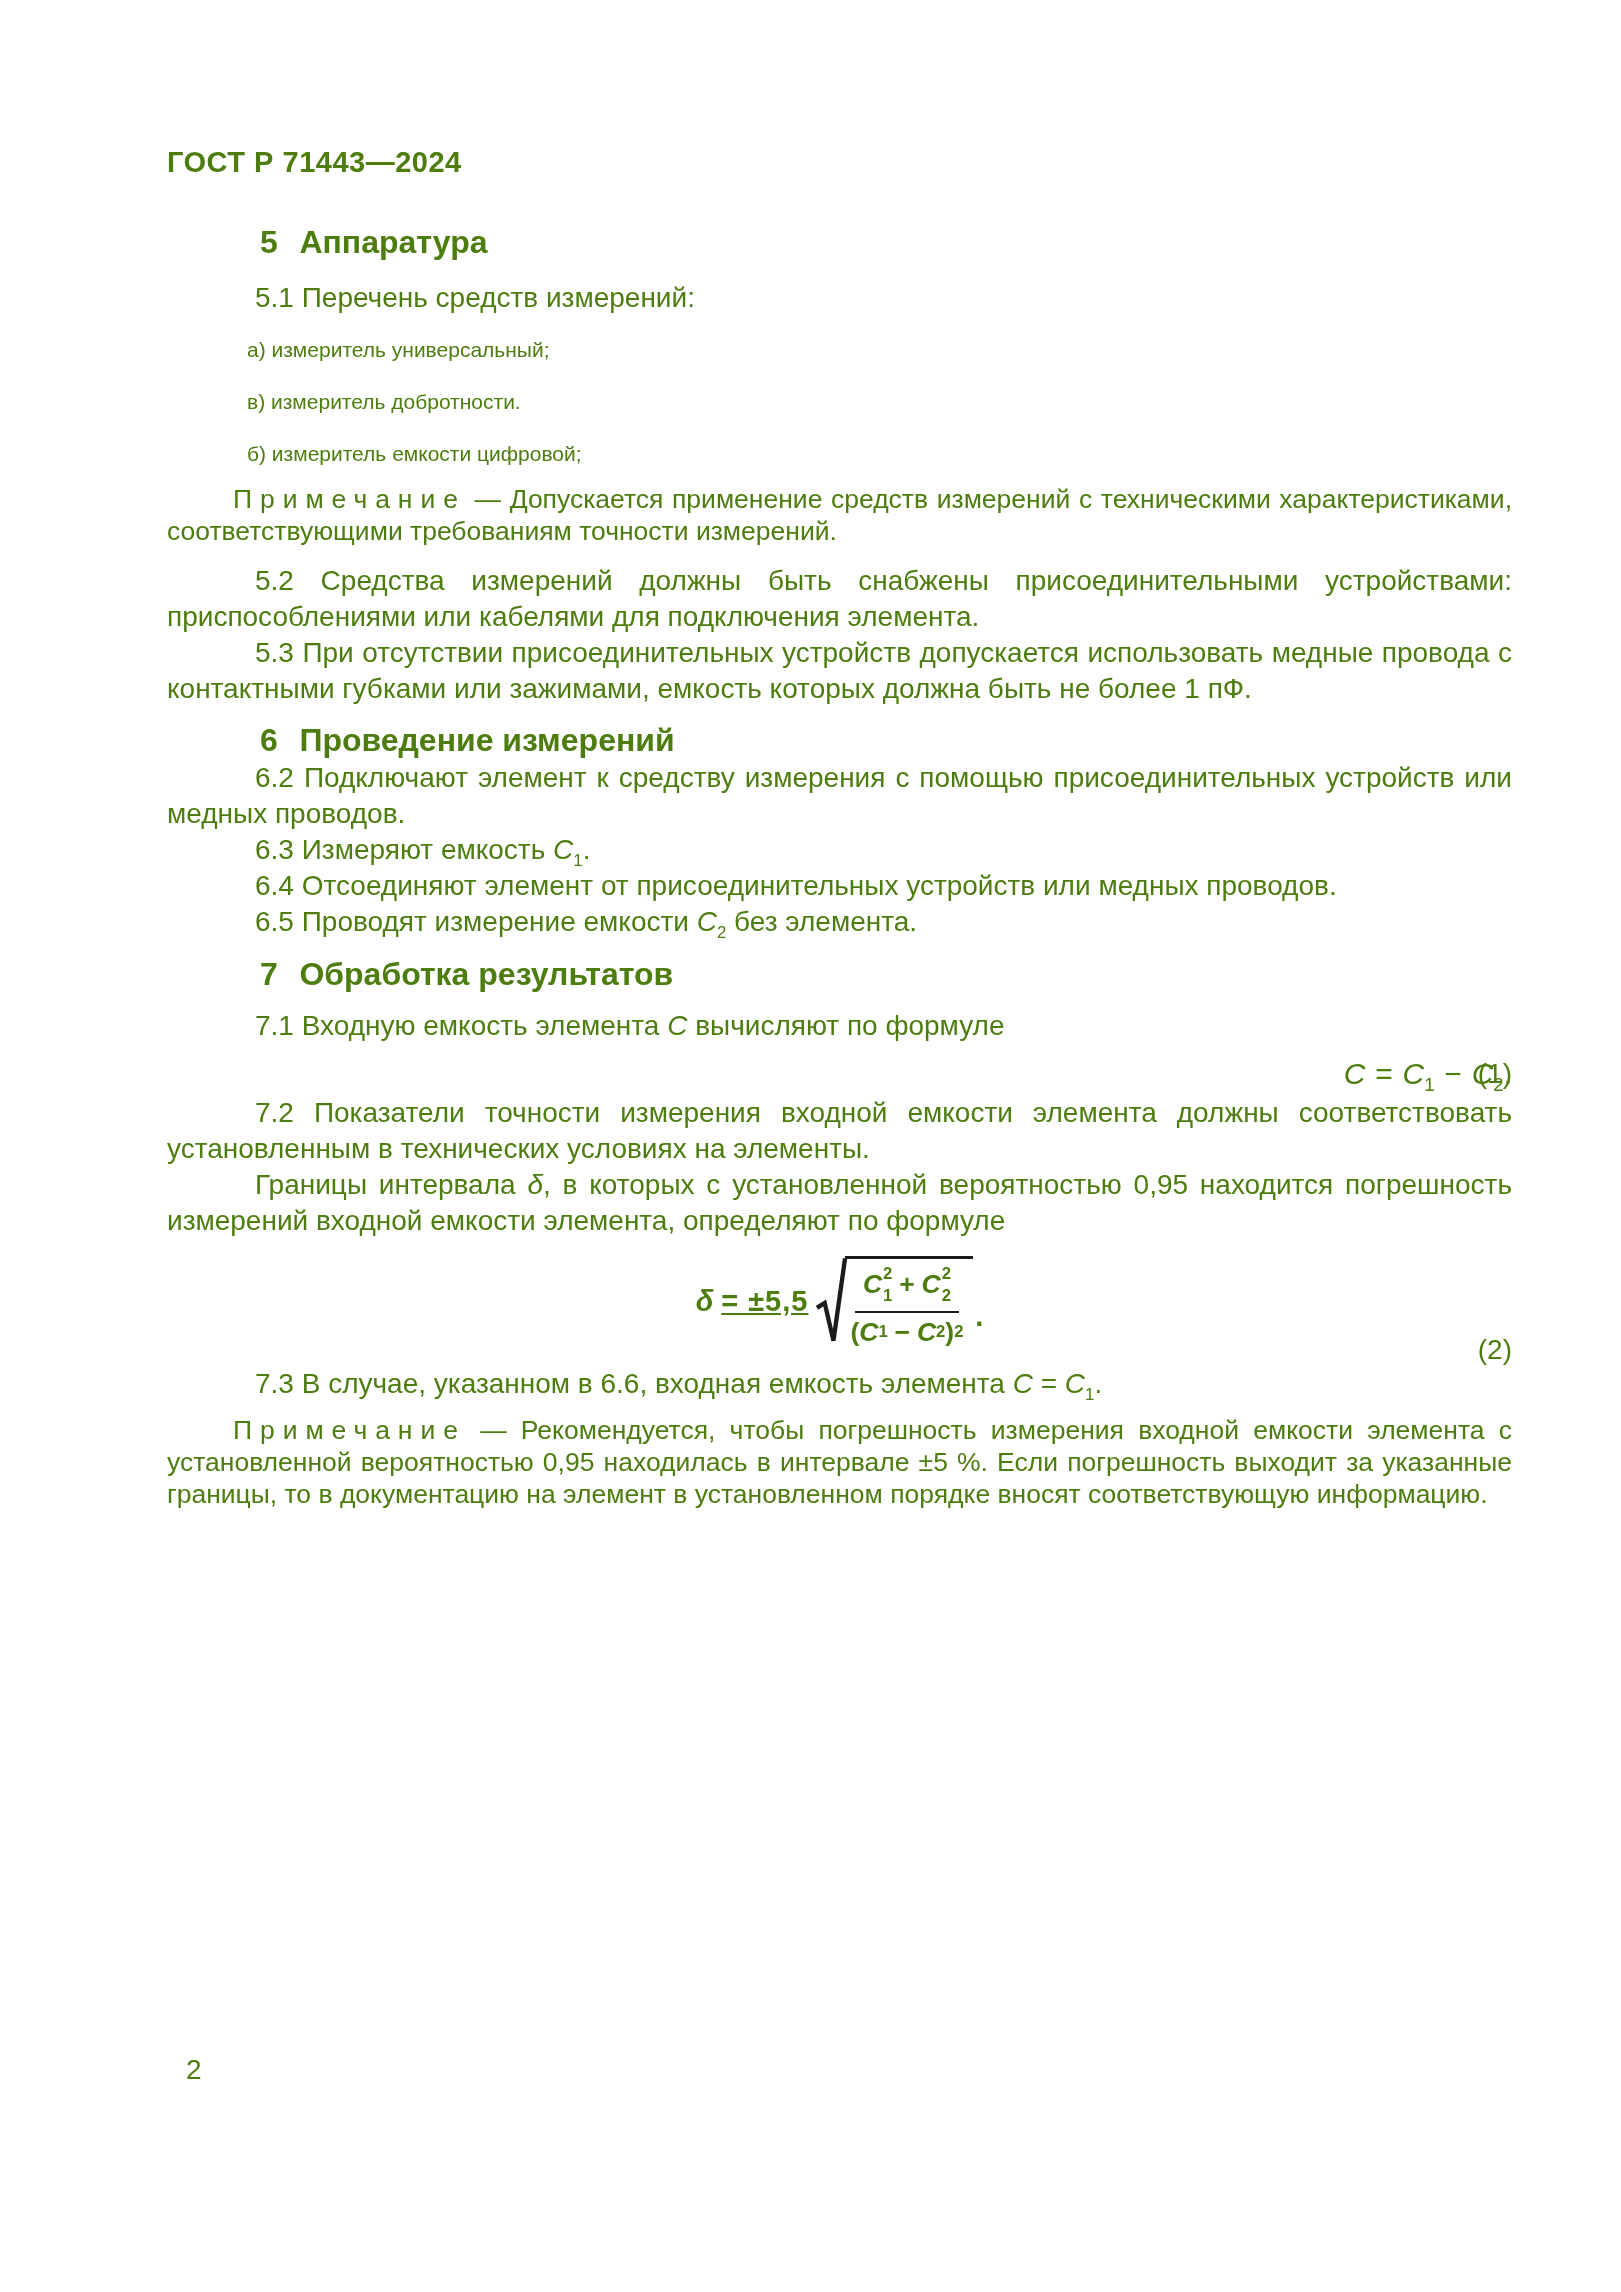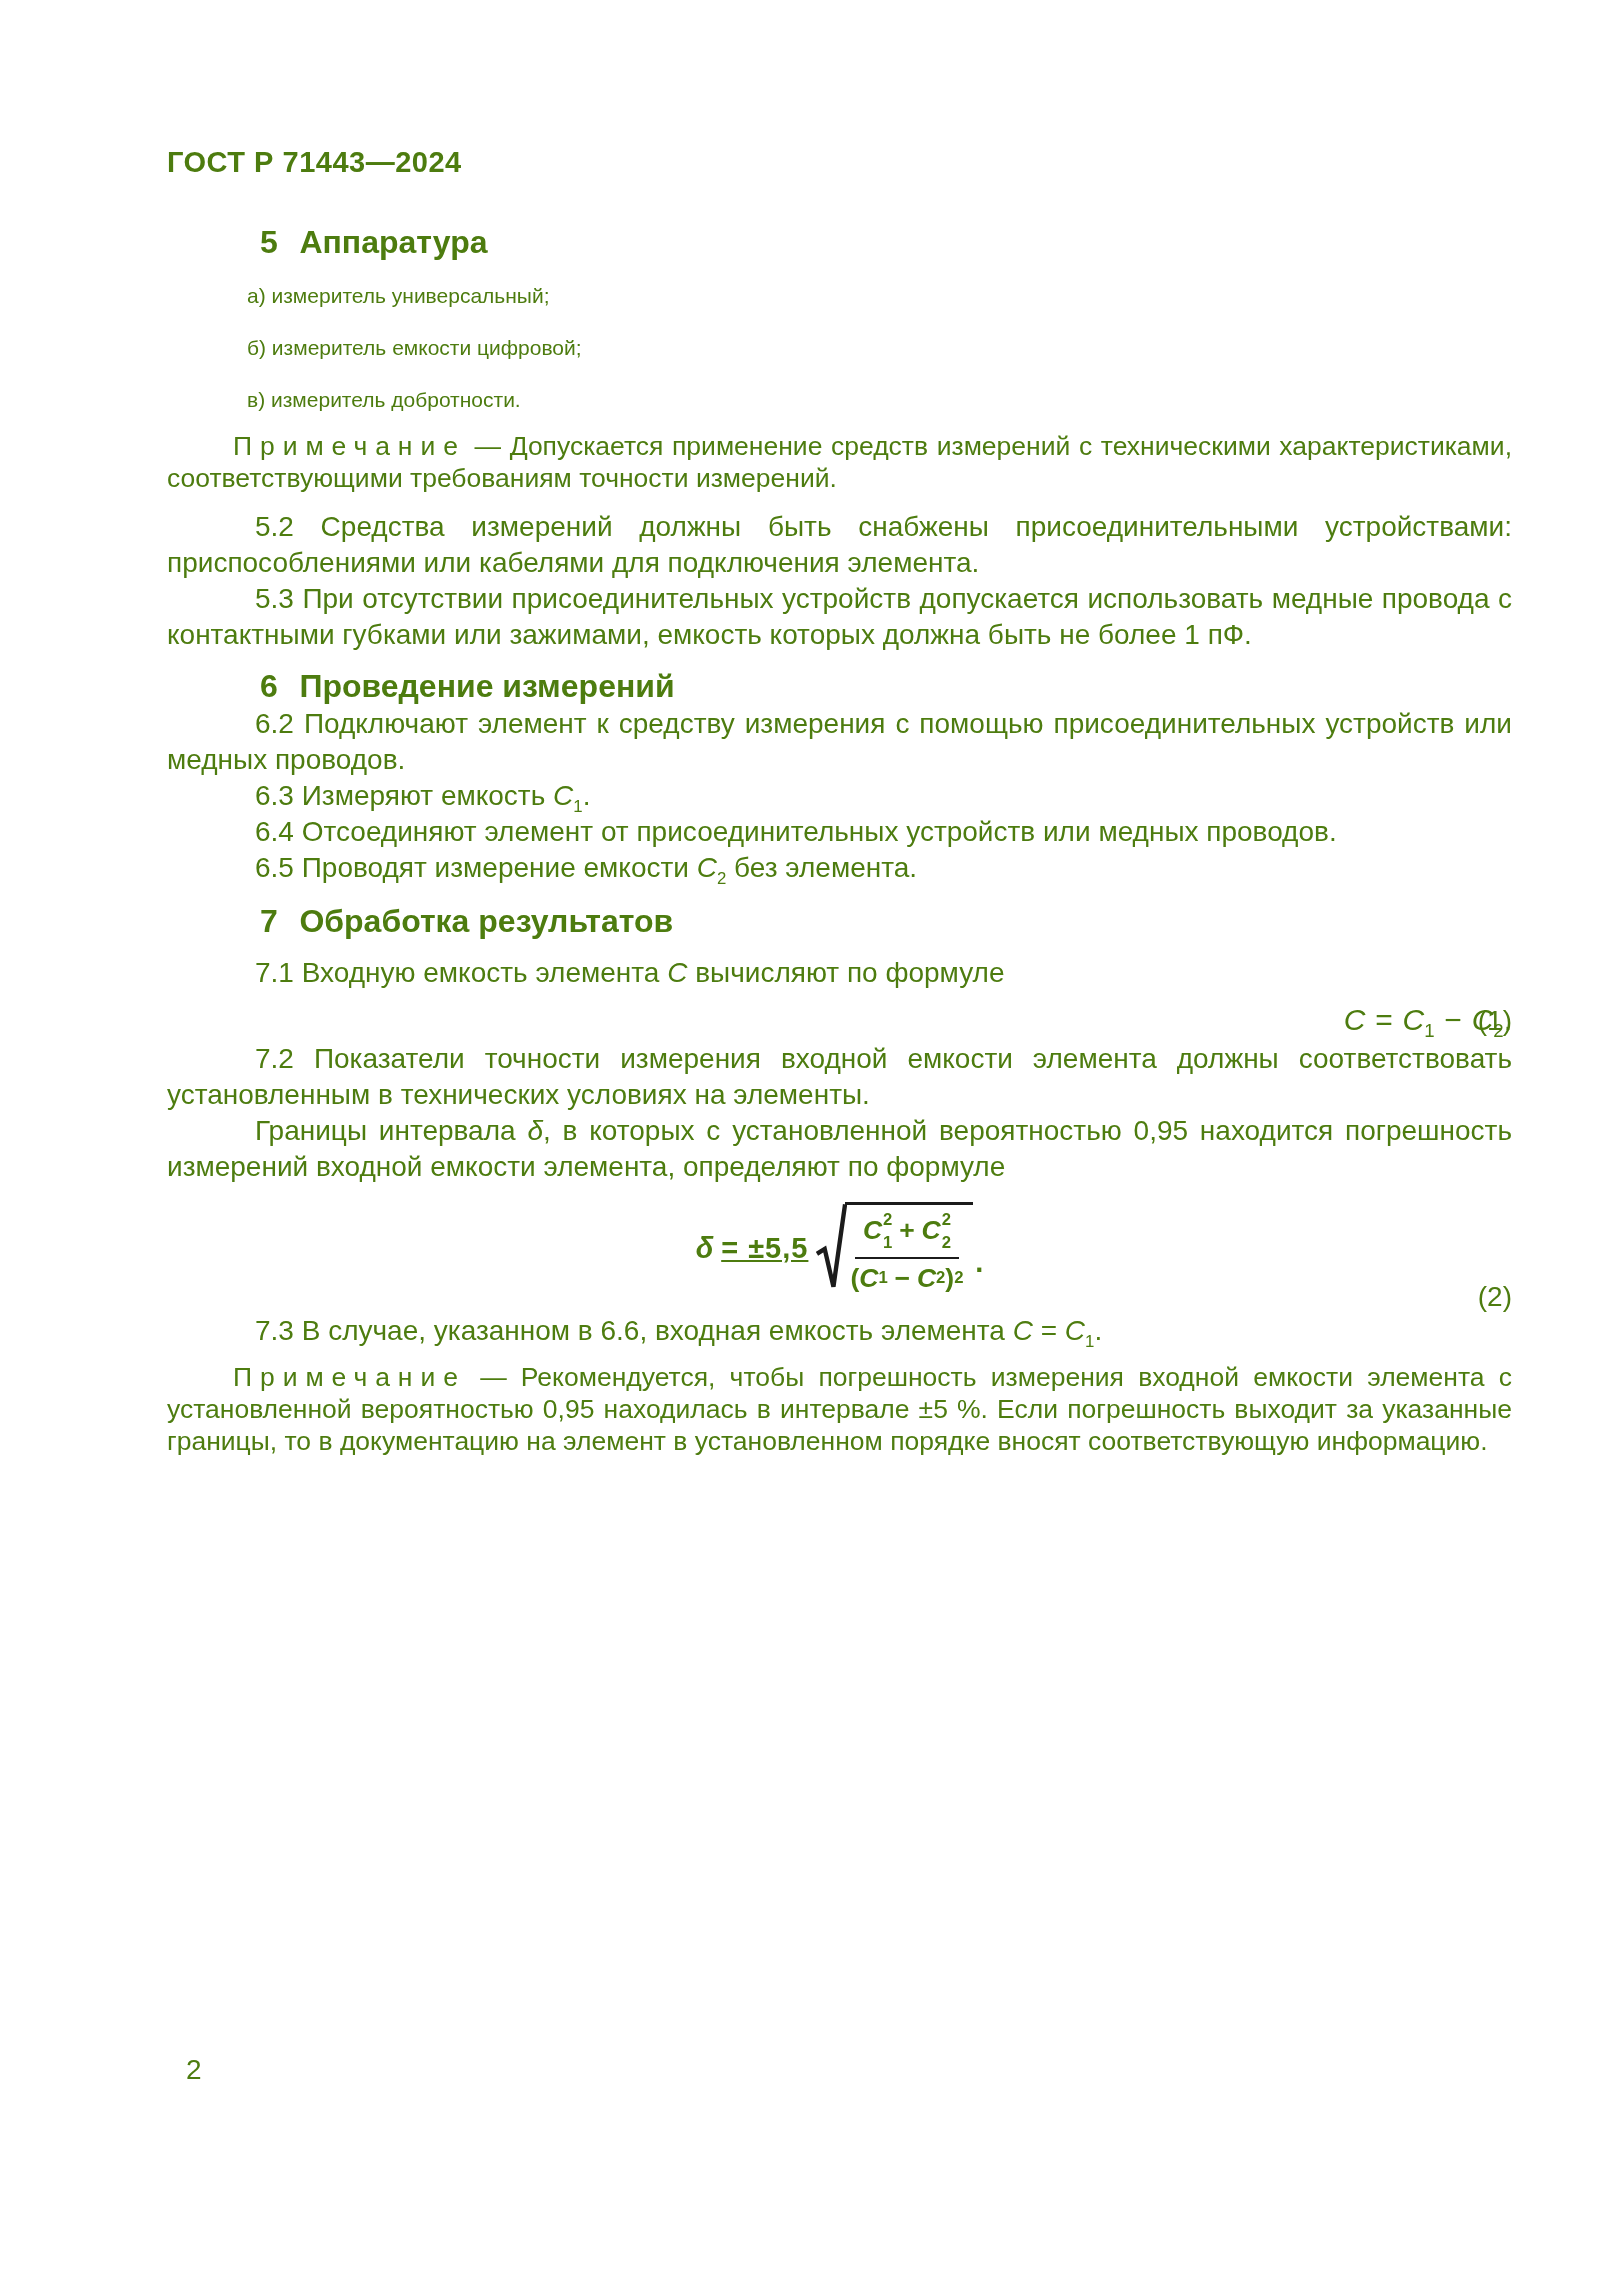--- a/index.html
+++ b/index.html
@@ -80,23 +80,24 @@
 <div class="page">
   <div class="content">
 
     <div class="doc-code">ГОСТ Р 71443—2024</div>
 
     <h2 class="sec s5">
       <span>5</span>
       <span>Аппаратура</span>
     </h2>
 
+    <p class="para first">5.1 Перечень средств измерений:</p>
     <p class="list-item">а) измеритель универсальный;</p>
+    <p class="list-item">в) измеритель добротности.</p>
     <p class="list-item">б) измеритель емкости цифровой;</p>
-    <p class="list-item">в) измеритель добротности.</p>
 
     <p class="note"><span class="note-label">Примечание</span> <span>— Допускается применение средств измерений с техническими характеристиками, соответствующими требованиям точности измерений.</span></p>
 
     <p class="para mt">5.2 Средства измерений должны быть снабжены присоединительными устройствами: приспособлениями или кабелями для подключения элемента.</p>
     <p class="para">5.3 При отсутствии присоединительных устройств допускается использовать медные провода с контактными губками или зажимами, емкость которых должна быть не более 1 пФ.</p>
 
     <h2 class="sec s6">
       <span>6</span>
       <span>Проведение измерений</span>
     </h2>

